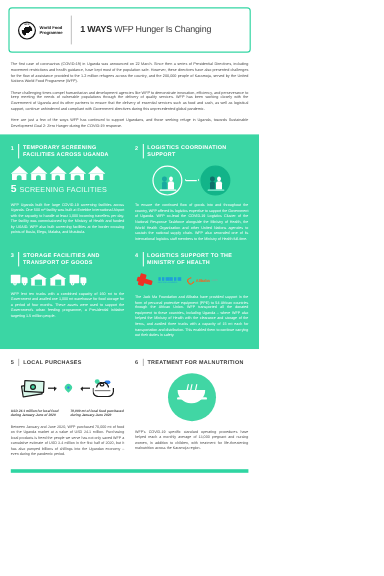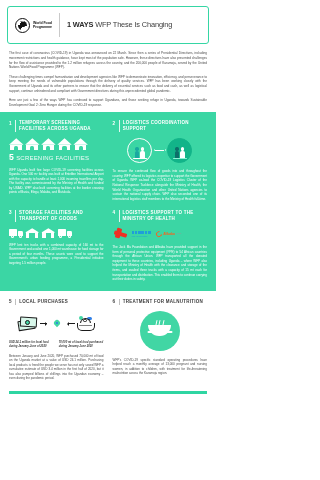--- a/index.html
+++ b/index.html
@@ -203,21 +203,21 @@
       <div class="wfp-emblem">
         <span class="wfp-top">WFP</span>
       </div>
       <div class="wfp-words">
         <div>World Food</div>
         <div>Programme</div>
       </div>
     </div>
     <div class="hdr-rule"></div>
     <div class="hdr-title">
-      <div><span class="strong">1 WAYS</span><span> WFP These Is Changing</span></div>
+      <div><span class="strong">1 WAYS</span><span> WFP Hunger Is Changing</span></div>
     </div>
   </div>
 
   <div class="intro">
     <p>The first case of coronavirus (COVID-19) in Uganda was announced on 22 March. Since then a series of Presidential Directives, including movement restrictions and health guidance, have kept most of the population safe. However, these directives have also presented challenges for the flow of assistance provided to the 1.2 million refugees across the country, and the 200,000 people of Karamoja, served by the United Nations World Food Programme (WFP).</p>
     <p>These challenging times compel humanitarian and development agencies like WFP to demonstrate innovation, efficiency, and perseverance to keep meeting the needs of vulnerable populations through the delivery of quality services. WFP has been working closely with the Government of Uganda and its other partners to ensure that the delivery of essential services such as food and cash, as well as logistical support, continue unhindered and compliant with Government directives during this unprecedented global pandemic.</p>
     <p>Here are just a few of the ways WFP has continued to support Ugandans, and those seeking refuge in Uganda, towards Sustainable Development Goal 2: Zero Hunger during the COVID-19 response.</p>
   </div>
 
   <div class="green-panel">

